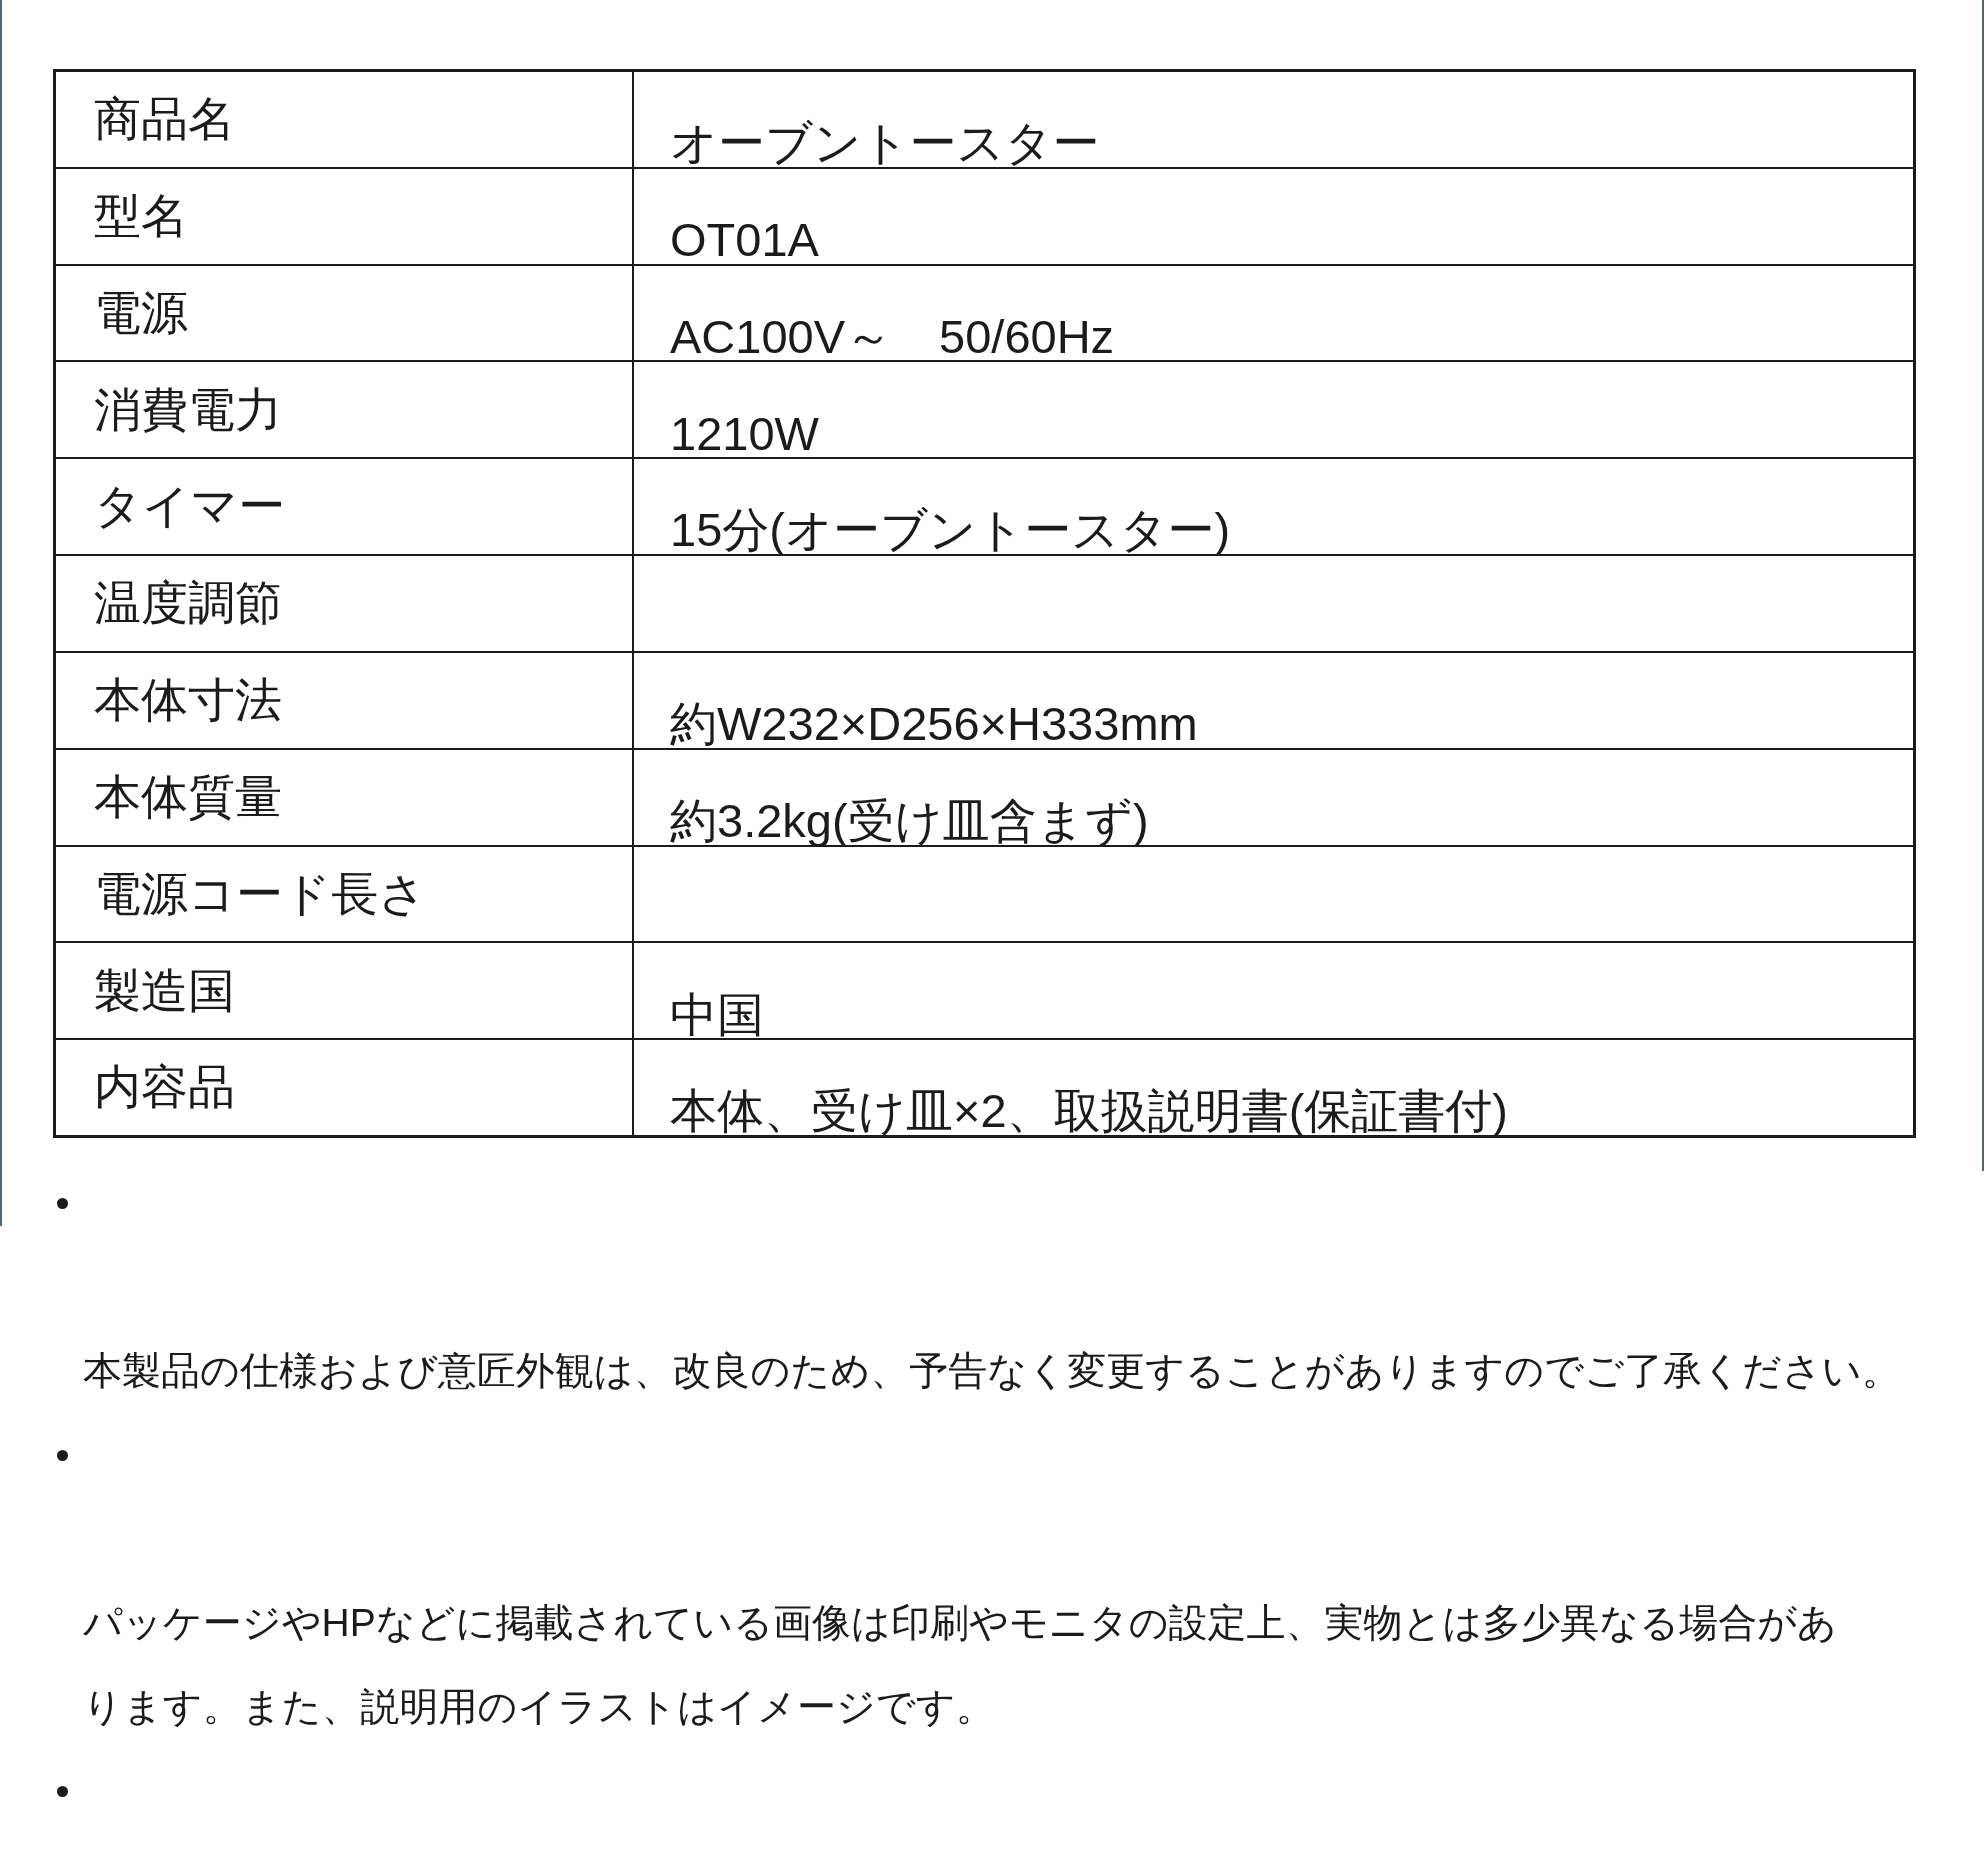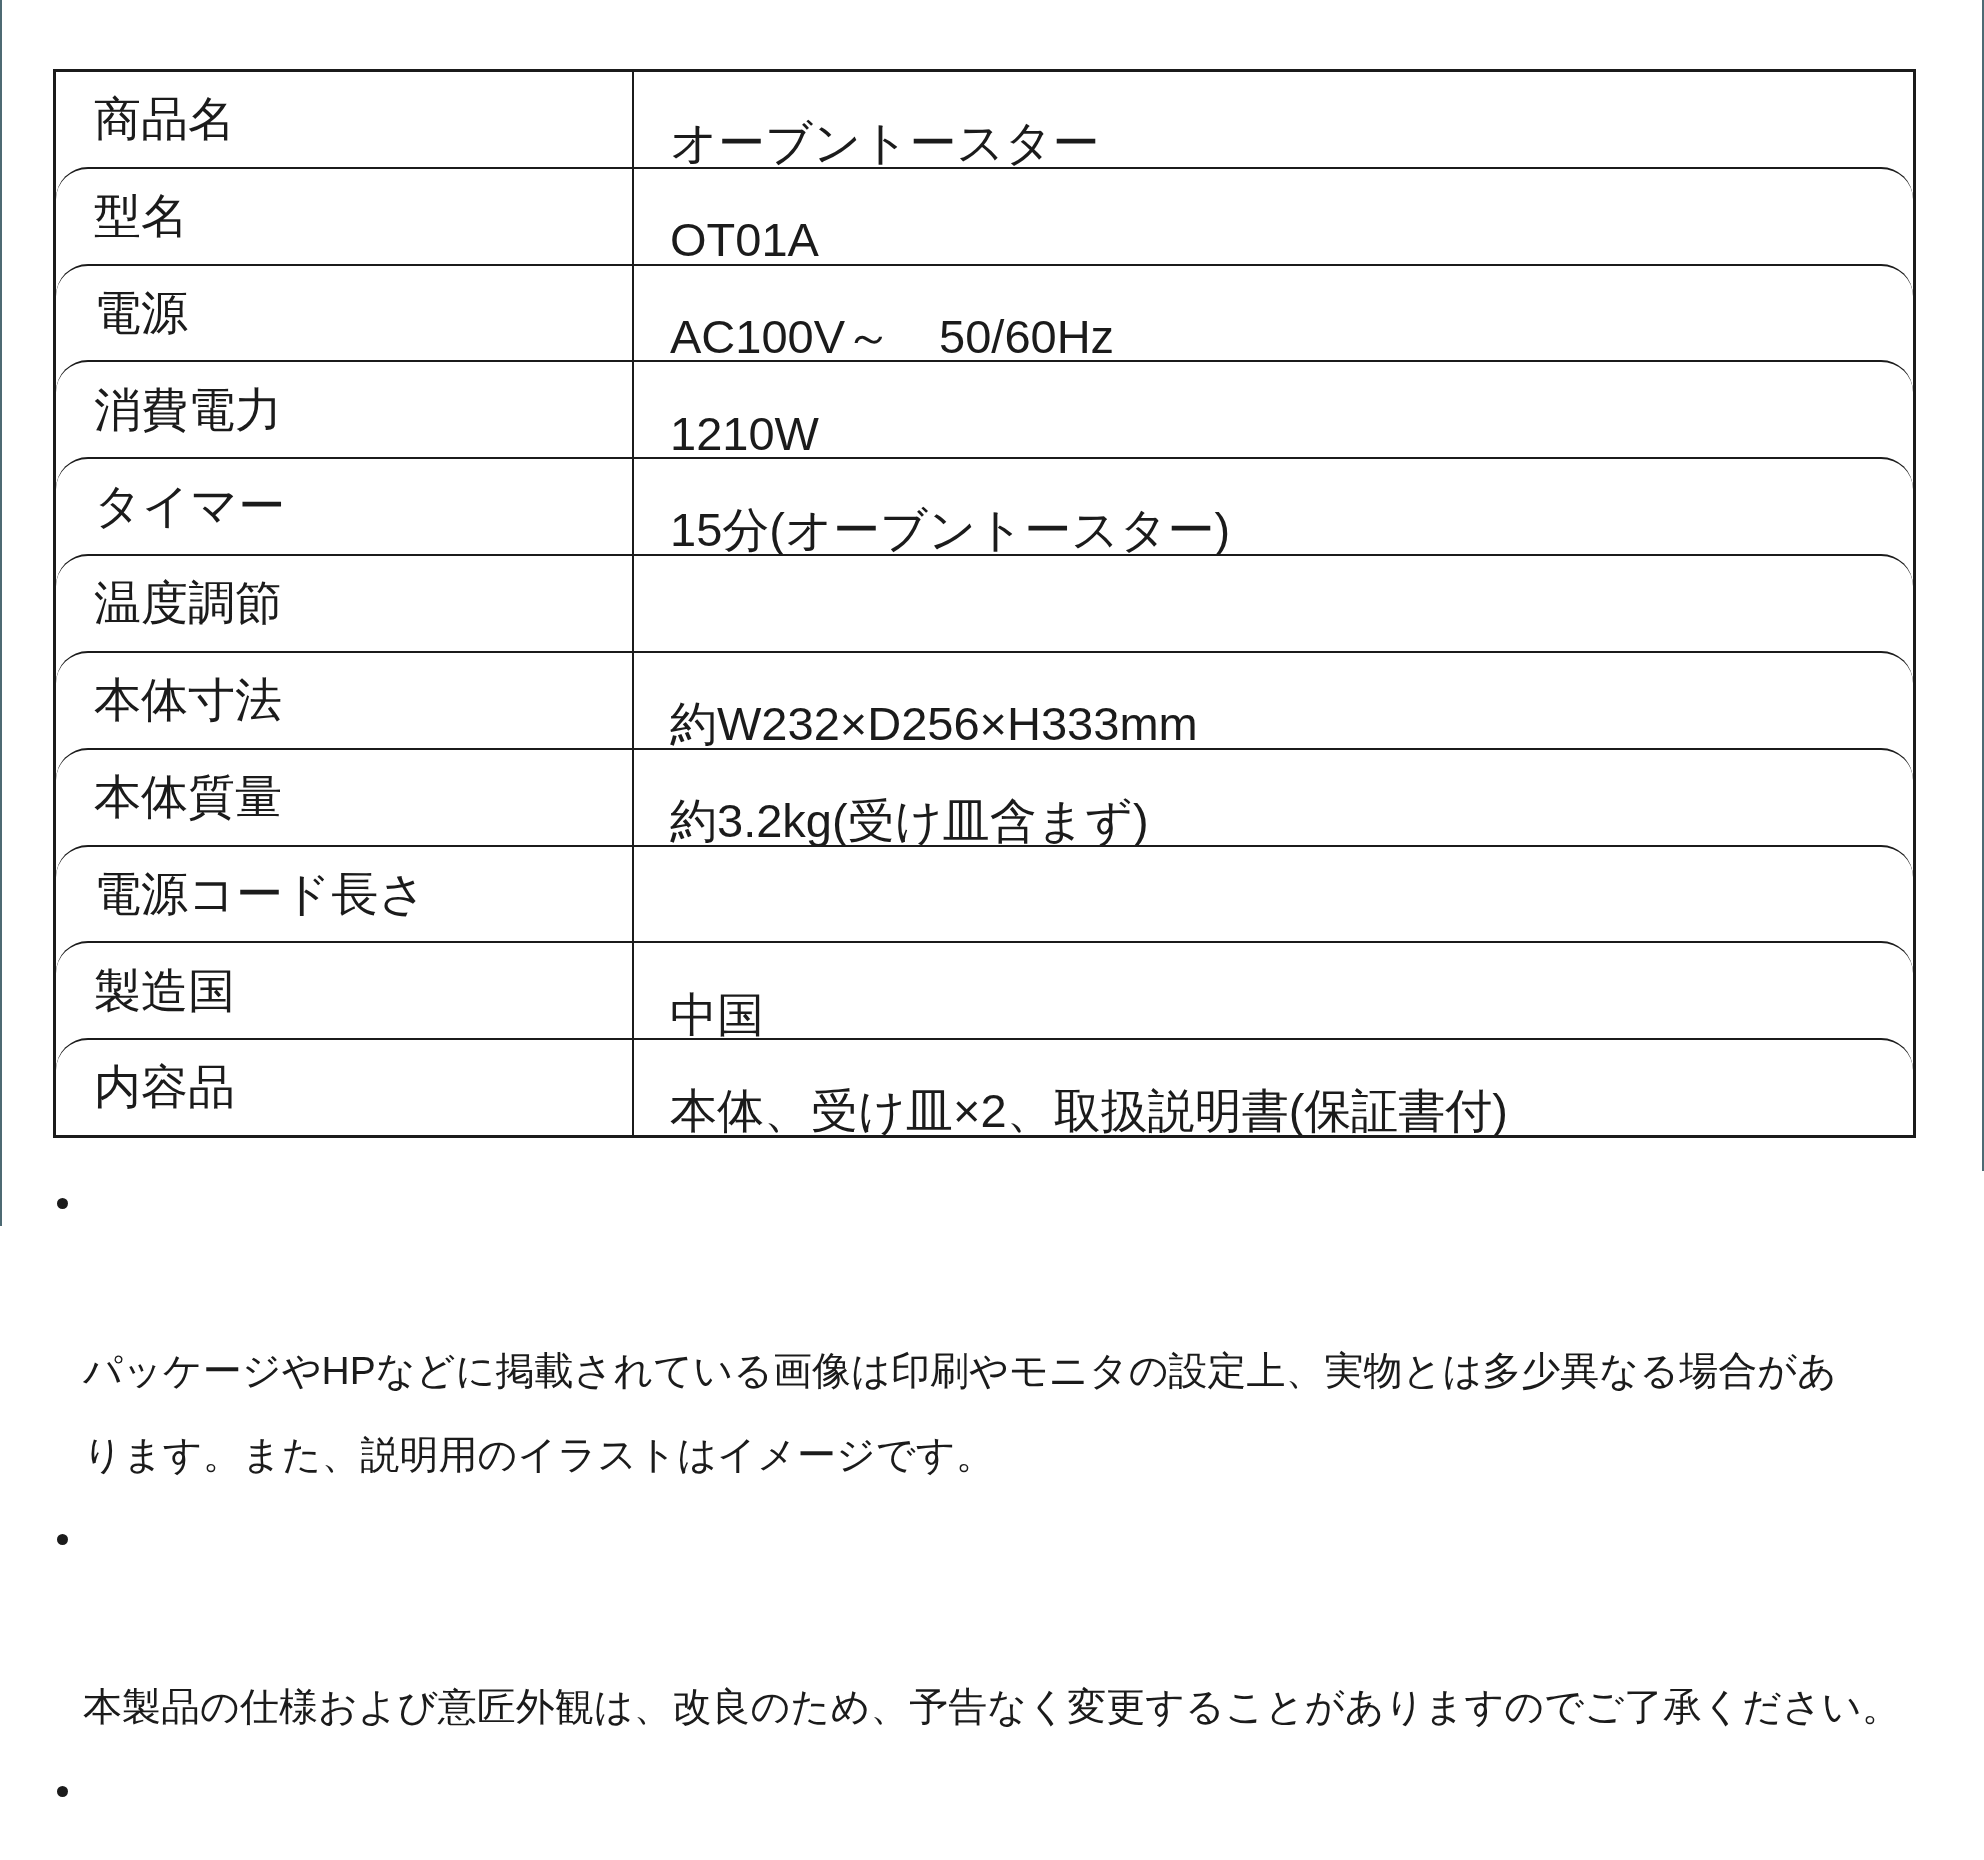--- a/index.html
+++ b/index.html
@@ -37,21 +37,20 @@
     border: 3.1px solid #1b1b1b;
     display: flex;
     flex-direction: column;
     font-size: 47px;
     line-height: 1.2;
   }
   .spec-row {
     flex: 1;
     display: flex;
     min-height: 0;
-    border-radius: 32px;
   }
   .spec-row + .spec-row {
     border-top: 2.4px solid #1b1b1b;
     justify-content: space-between;
   }
   .cell-label {
     width: 578px;
     flex: 0 0 578px;
     box-sizing: border-box;
     border-right: 2.4px solid #1b1b1b;
@@ -143,26 +142,26 @@
   </div>
   <div class="spec-row">
     <div class="cell-label">内容品</div>
     <div class="cell-value">本体、受け皿×2、取扱説明書(保証書付)</div>
   </div>
 </div>
 
 <ul class="notes">
   <li class="note-item">
     <span class="bullet"></span>
-    <span>パッケージやHPなどに掲載されている画像は印刷やモニタの設定上、実物とは多少異なる場合があ
-ります。また、説明用のイラストはイメージです。</span>
+    <span>本製品の仕様および意匠外観は、改良のため、予告なく変更することがありますのでご了承ください。</span>
   </li>
   <li class="note-item">
     <span class="bullet"></span>
-    <span>本製品の仕様および意匠外観は、改良のため、予告なく変更することがありますのでご了承ください。</span>
+    <span>パッケージやHPなどに掲載されている画像は印刷やモニタの設定上、実物とは多少異なる場合があ
+ります。また、説明用のイラストはイメージです。</span>
   </li>
   <li class="note-item">
     <span class="bullet"></span>
     
   </li>
 
 </ul>
 
 
 </body></html>

